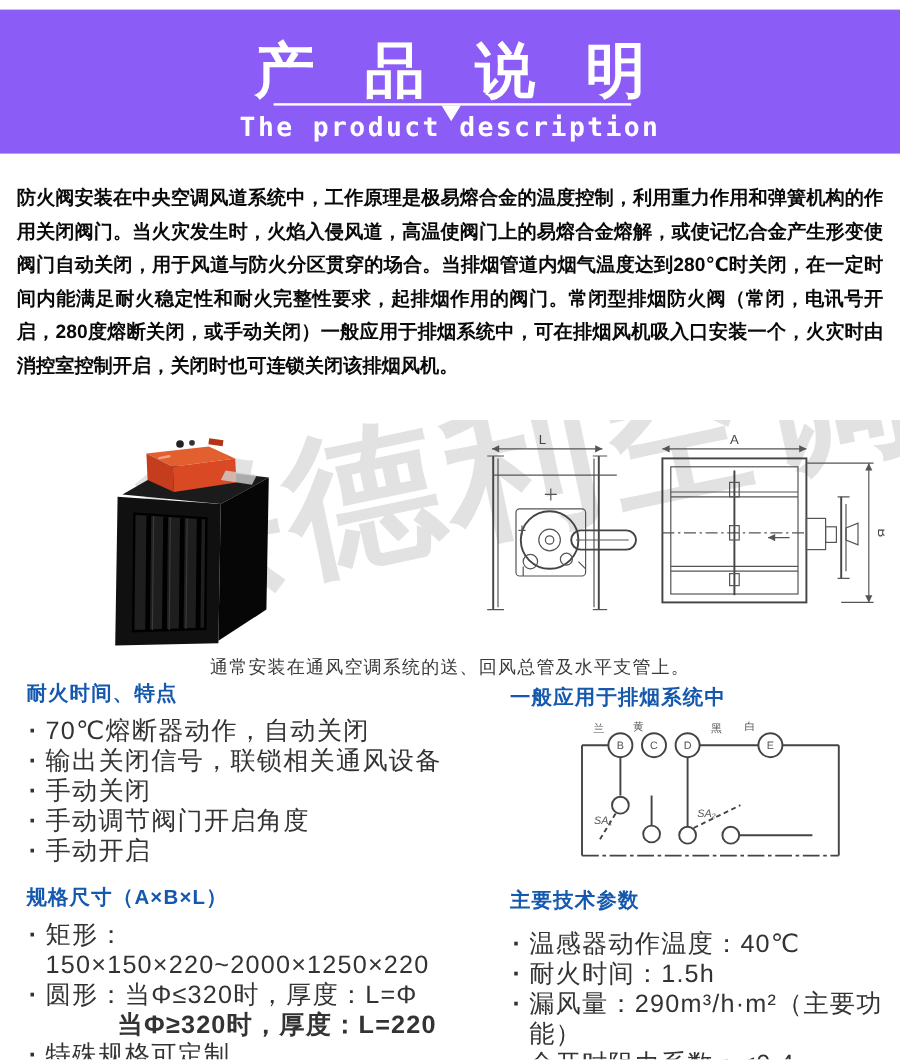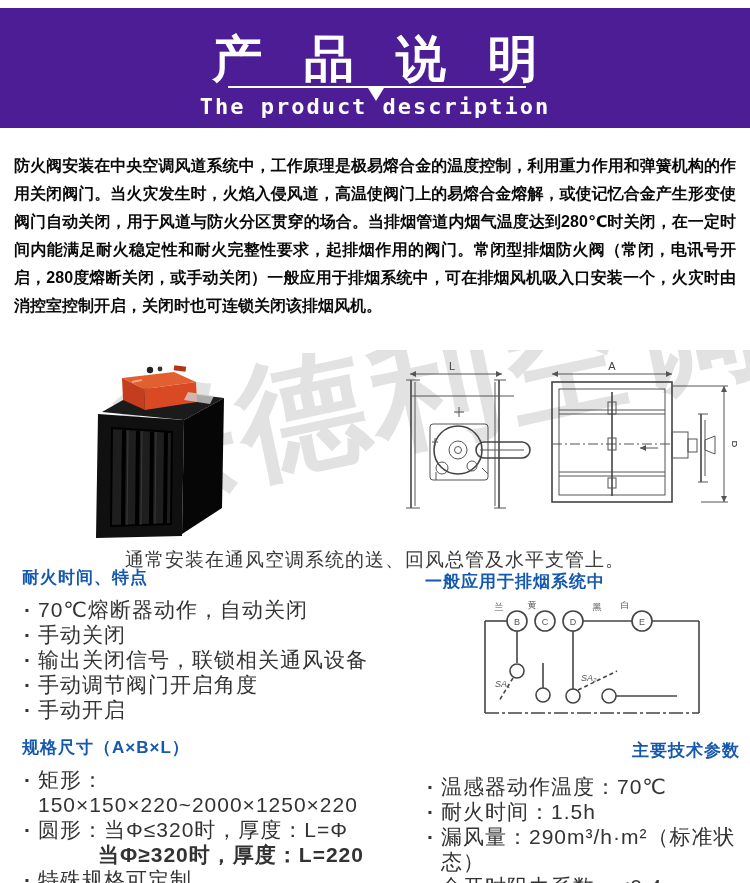--- a/index.html
+++ b/index.html
@@ -1,21 +1,21 @@
 <!DOCTYPE html>
 <html><head>
 <meta charset="utf-8">
 <style>
   * { margin:0; padding:0; box-sizing:border-box; }
   html,body { background:#ffffff; }
   body { font-family:"Liberation Sans","DejaVu Sans",sans-serif; }
   .page { position:relative; width:750px; height:883px; background:#fff; overflow:hidden; margin:0 auto; }
 
   
-  .banner { position:absolute; left:0; top:8px; width:750px; height:120px; background:#4c1d95; }
+  .banner { position:absolute; left:0; top:8px; width:750px; height:120px; background:#8b5cf6; }
   .banner-title { position:absolute; left:0; top:18px; width:100%; text-align:center;
     color:#fff; font-size:50px; font-weight:bold; letter-spacing:14px; text-indent:14px; }
   .banner-line { position:absolute; left:228px; top:78px; width:298px; height:2px; background:#fff; }
   .banner-arrow { position:absolute; left:368px; top:80px; width:0; height:0;
     border-left:8px solid transparent; border-right:8px solid transparent; border-top:13px solid #fff; }
   .banner-sub { position:absolute; left:0; top:86px; width:100%; text-align:center;
     color:#fff; font-size:22px; font-weight:bold; letter-spacing:2px;
     font-family:"DejaVu Sans Mono","Liberation Mono",monospace; }
 
   
@@ -23,40 +23,40 @@
     font-size:16px; line-height:28px; font-weight:bold; color:#0a0a0a; text-align:justify; }
 
   
   .figures { position:absolute; left:0; top:350px; width:750px; height:195px; overflow:hidden; }
   .watermark { position:absolute; left:115px; top:12px; white-space:nowrap;
     font-size:128px; font-weight:bold; letter-spacing:6px; color:rgba(160,160,160,0.30);
     transform:rotate(-12deg); transform-origin:40px 120px; pointer-events:none; }
   .photo-svg { position:absolute; left:88px; top:8px; }
   .drawing-svg { position:absolute; left:402px; top:10px; }
   .caption { position:absolute; left:0; top:547px; width:750px; text-align:center;
-    font-size:19px; color:#3a3a3a; letter-spacing:1px; }
+    font-size:15px; color:#3a3a3a; letter-spacing:1px; }
 
   
   .sec-title { color:#1559ae; font-size:17px; font-weight:bold; letter-spacing:1px; }
   ul { list-style:none; }
   li { position:relative; font-size:21px; color:#333; line-height:25px; padding-left:16px; letter-spacing:1px; }
   li.bullet::before { content:"·"; position:absolute; left:2px; font-weight:bold; color:#333; }
   li.cont { padding-left:76px;font-weight:bold; }
 
   .col-left  { position:absolute; left:22px;  top:566px; width:380px; }
   .col-right { position:absolute; left:425px; top:570px; width:315px; }
 
   .col-left .sec-title { margin-bottom:8px; }
   .feat-list { margin-bottom:14px; }
   .dim-title { margin-top:0; }
   .dim-list { margin-bottom:10px; }
   .struct-title { margin-bottom:2px; }
 
   .circuit-svg { display:block; margin:8px 0 0 52px; }
-  .param-title { margin-top:16px; margin-bottom:12px;text-align:right; }
+  .param-title { margin-top:16px; margin-bottom:12px; }
 
   svg .thin  { stroke:#555; stroke-width:1; fill:none; }
   svg .med   { stroke:#444; stroke-width:1.6; fill:none; }
   svg .lbl   { fill:#444; font-size:11px; font-family:"Liberation Sans",sans-serif; }
   svg .lbl-s { fill:#555; font-size:9px;  font-family:"Liberation Sans",sans-serif; }
 </style>
 </head>
 <body>
 
 <div class="page">
@@ -167,22 +167,22 @@
       <line class="thin" x1="299" y1="142" x2="326" y2="142"></line>
     </svg>
   </div>
 
   <div class="caption">通常安装在通风空调系统的送、回风总管及水平支管上。</div>
 
   <div class="col-left">
     <div class="sec-title">耐火时间、特点</div>
     <ul class="feat-list">
       <li class="bullet">70℃熔断器动作，自动关闭</li>
+      <li class="bullet">输出关闭信号，联锁相关通风设备</li>
       <li class="bullet">手动关闭</li>
-      <li class="bullet">输出关闭信号，联锁相关通风设备</li>
       <li class="bullet">手动调节阀门开启角度</li>
       <li class="bullet">手动开启</li>
     </ul>
 
     <div class="sec-title dim-title">规格尺寸（A×B×L）</div>
     <ul class="dim-list">
       <li class="bullet">矩形：150×150×220~2000×1250×220</li>
       <li class="bullet">圆形：当Φ≤320时，厚度：L=Φ</li>
       <li class="cont">当Φ≥320时，厚度：L=220</li>
       <li class="bullet">特殊规格可定制。</li>
@@ -228,20 +228,20 @@
       <line class="med" x1="96" y1="30" x2="96" y2="88"></line>
       <circle class="med" cx="96" cy="95" r="7" fill="#fff"></circle>
       <line class="med" x1="101" y1="89" x2="140" y2="70" stroke-dasharray="4 3"></line>
       <circle class="med" cx="132" cy="95" r="7" fill="#fff"></circle>
       <line class="med" x1="139" y1="95" x2="200" y2="95"></line>
       <text class="lbl-s" x="104" y="80" font-style="italic">SA₂</text>
     </svg>
 
     <div class="sec-title param-title">主要技术参数</div>
     <ul>
-      <li class="bullet">温感器动作温度：70℃</li>
+      <li class="bullet">温感器动作温度：40℃</li>
       <li class="bullet">耐火时间：1.5h</li>
-      <li class="bullet">漏风量：290m³/h·m²（标准状态）</li>
+      <li class="bullet">漏风量：290m³/h·m²（主要功能）</li>
       <li class="bullet">全开时阻力系数：&lt;0.4</li>
     </ul>
   </div>
 
 </div>
 
 </body></html>

